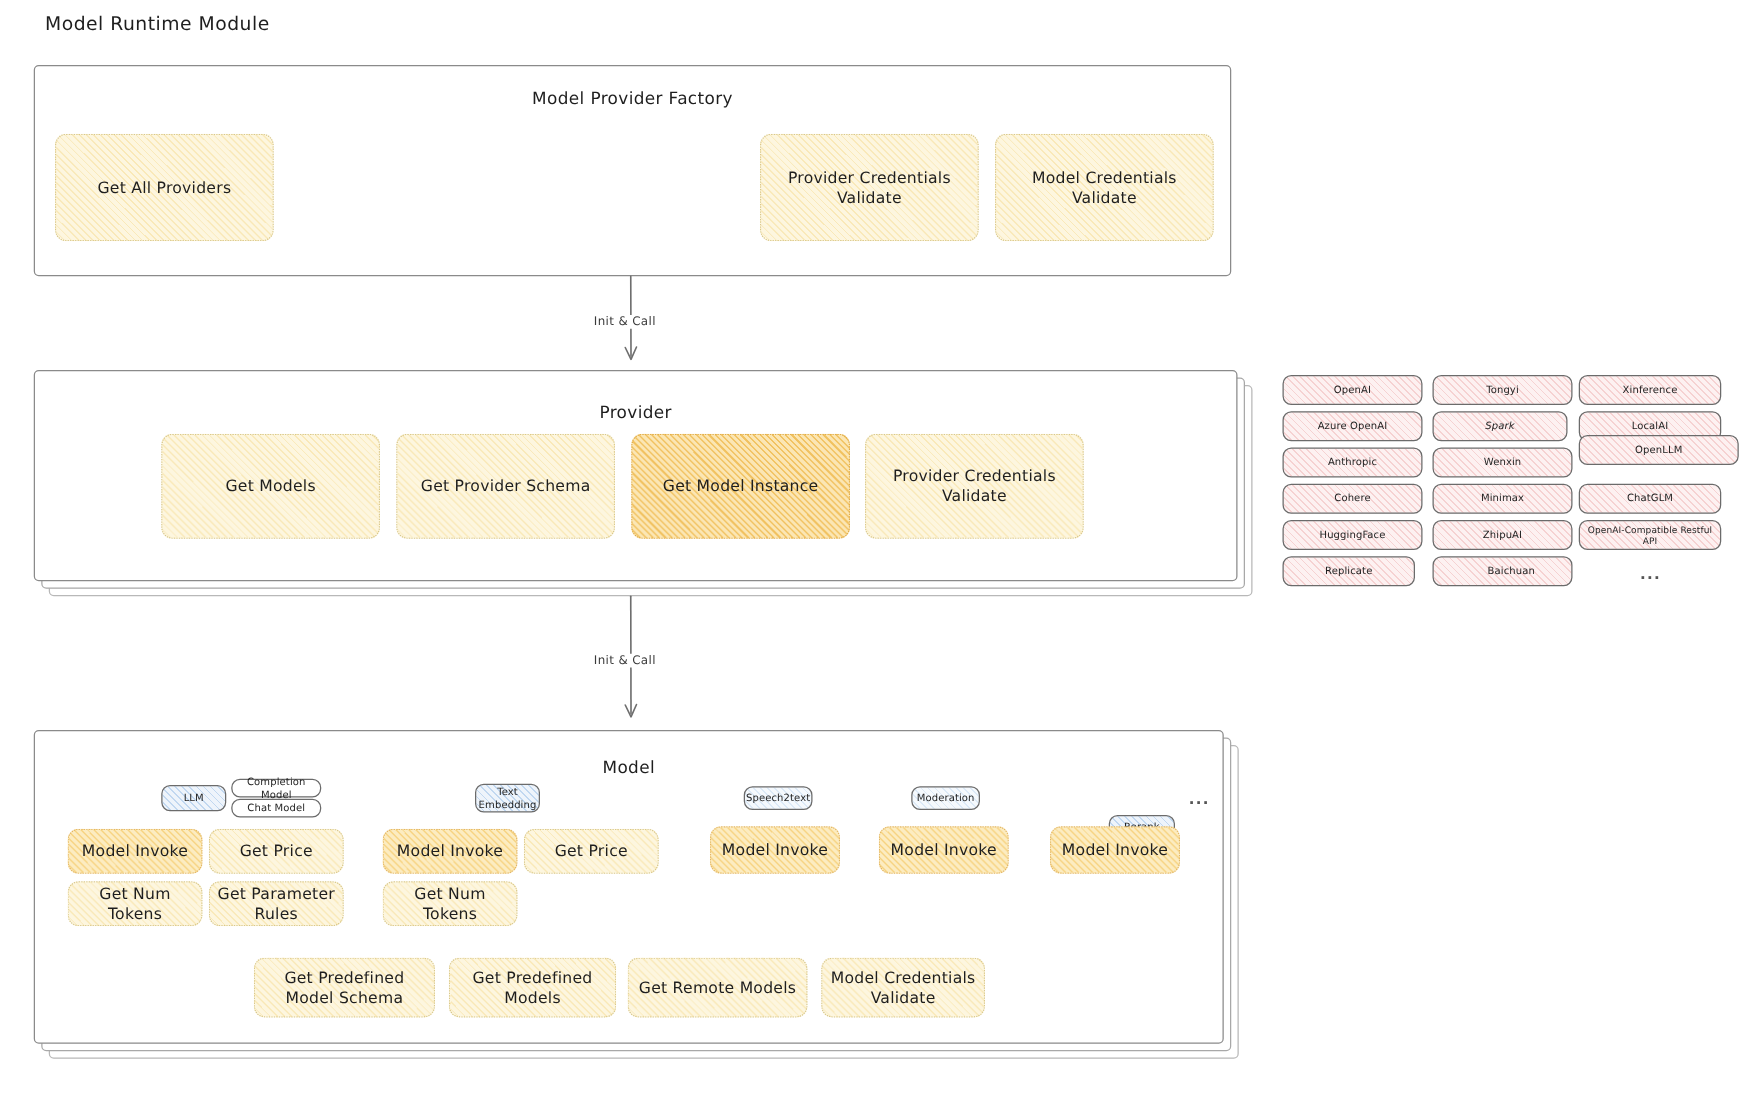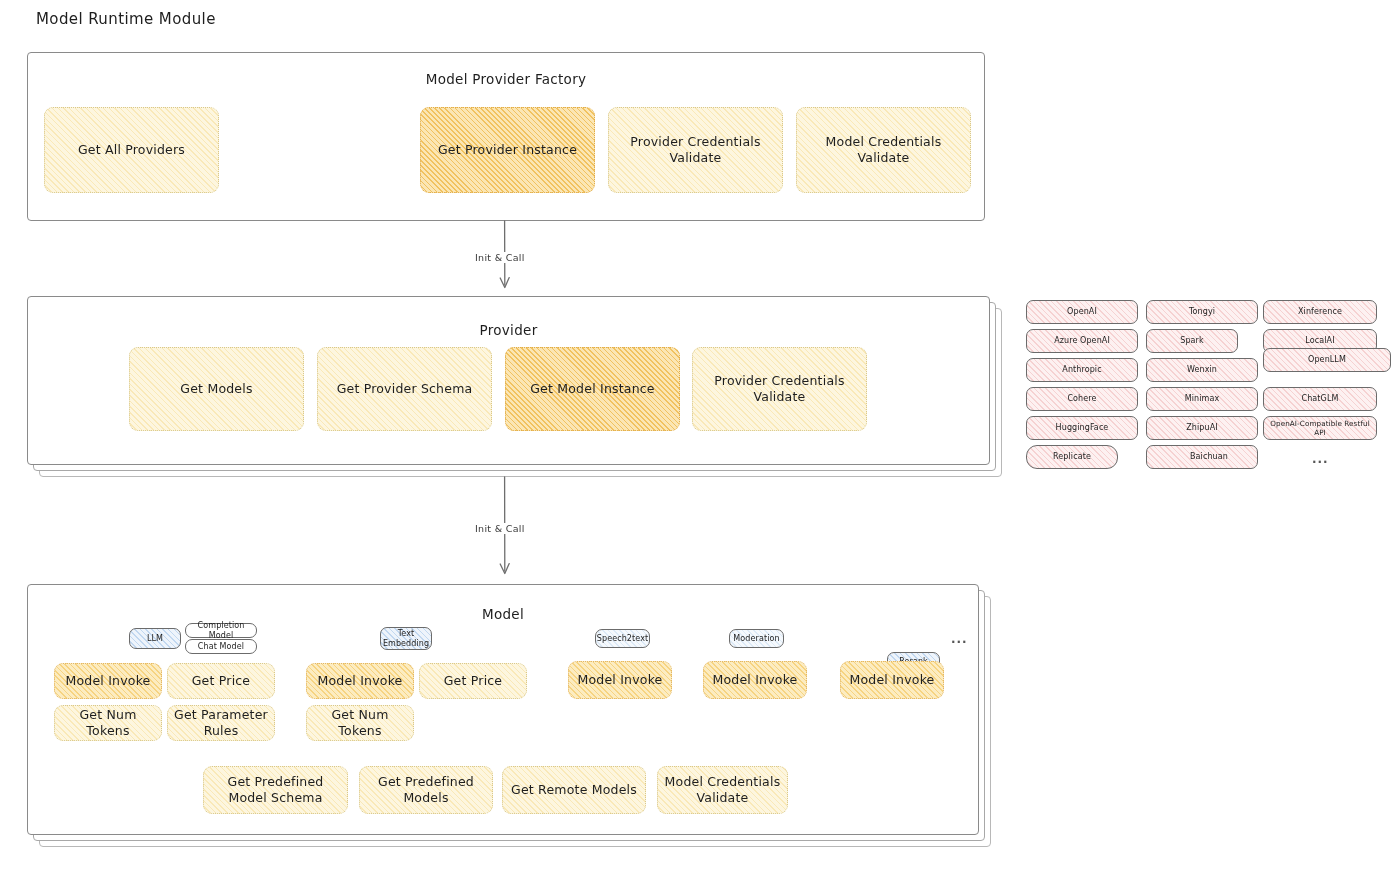--- a/index.html
+++ b/index.html
@@ -118,23 +118,20 @@
 
   <div class="diagram-title">Model Runtime Module</div>
 
   <div class="card" style="left:27px;top:52px;width:958px;height:169px;">
     <div class="card-title" style="top:18px;">Model Provider Factory</div>
   </div>
 
   <div class="node n-yellow" style="left:44px;top:107px;width:175px;height:86px;">
     <span>Get All Providers</span>
   </div>
-  <div class="node n-amber" style="left:420px;top:107px;width:175px;height:86px;">
-    <span>Get Provider Instance</span>
-  </div>
   <div class="node n-yellow" style="left:608px;top:107px;width:175px;height:86px;">
     <span>Provider Credentials Validate</span>
   </div>
   <div class="node n-yellow" style="left:796px;top:107px;width:175px;height:86px;">
     <span>Model Credentials Validate</span>
   </div>
 
   <svg class="arrow-svg" style="left:495px;top:221px;width:20px;height:76px;" viewBox="0 0 20 76">
     <path d="M9.6 0 L9.8 64" stroke="#6e6e6e" stroke-width="1.3" fill="none" stroke-linecap="round"></path>
     <path d="M5.2 57 L9.8 66.5 L14.2 56.6" stroke="#6e6e6e" stroke-width="1.3" fill="none" stroke-linecap="round" stroke-linejoin="round"></path>
@@ -168,28 +165,28 @@
   </div>
   <div class="node n-rose" style="left:1026px;top:358px;width:112px;height:24px;">
     <span>Anthropic</span>
   </div>
   <div class="node n-rose" style="left:1026px;top:387px;width:112px;height:24px;">
     <span>Cohere</span>
   </div>
   <div class="node n-rose" style="left:1026px;top:416px;width:112px;height:24px;">
     <span>HuggingFace</span>
   </div>
-  <div class="node n-rose" style="left:1026px;top:445px;width:92px;height:24px;border-radius:11px;">
+  <div class="node n-rose" style="left:1026px;top:445px;width:106px;height:24px;">
     <span>Replicate</span>
   </div>
 
   <div class="node n-rose" style="left:1146px;top:300px;width:112px;height:24px;">
     <span>Tongyi</span>
   </div>
-  <div class="node n-rose" style="left:1146px;top:329px;width:92px;height:24px;">
+  <div class="node n-rose" style="left:1146px;top:329px;width:108px;height:24px;font-style:italic;">
     <span>Spark</span>
   </div>
   <div class="node n-rose" style="left:1146px;top:358px;width:112px;height:24px;">
     <span>Wenxin</span>
   </div>
   <div class="node n-rose" style="left:1146px;top:387px;width:112px;height:24px;">
     <span>Minimax</span>
   </div>
   <div class="node n-rose" style="left:1146px;top:416px;width:112px;height:24px;">
     <span>ZhipuAI</span>

